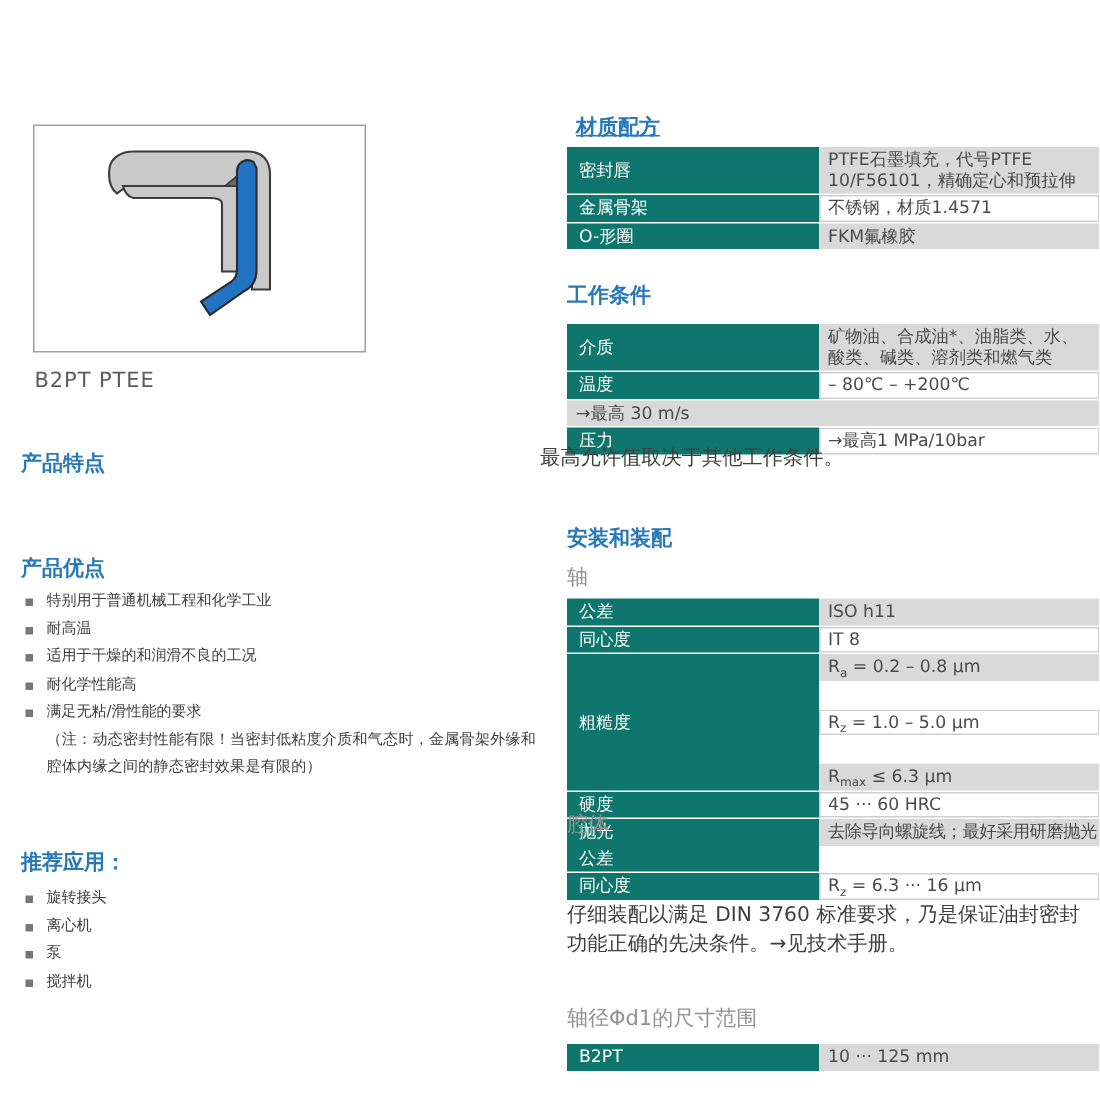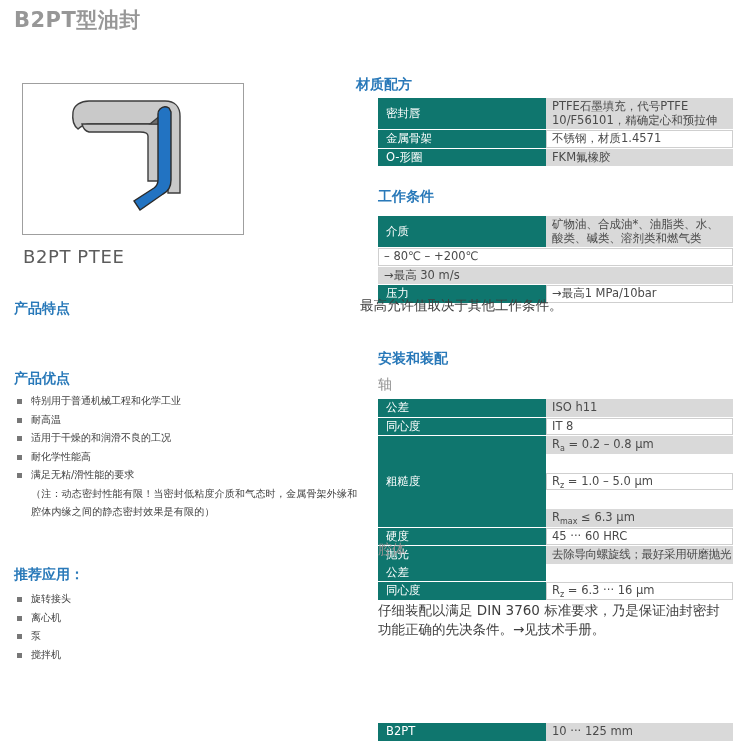--- a/index.html
+++ b/index.html
@@ -6,21 +6,21 @@
   .page{position:relative;width:733px;height:745px;background:#ffffff;overflow:hidden;
         font-family:"DejaVu Sans","Liberation Sans",sans-serif;}
   .abs{position:absolute;}
 
   .page-title{font-size:21px;font-weight:bold;color:#979797;letter-spacing:.5px;}
 
   .blue-h{font-size:14px;font-weight:bold;color:#2979b9;}
   .gray-h{font-size:14px;color:#929292;}
 
   .fig-box{width:222px;height:152px;border:1px solid #9f9f9f;background:#fff;box-sizing:border-box;}
-  .fig-caption{font-size:18px;color:#5c5c5c;letter-spacing:.6px;text-align:right;}
+  .fig-caption{font-size:14px;color:#5c5c5c;letter-spacing:.6px;text-align:right;}
 
   .body-text{font-size:13.5px;color:#3e3e3e;line-height:19px;}
 
   ul.bullets{list-style:none;margin:0;padding:0;font-size:10px;color:#3e3e3e;line-height:18.5px;}
   ul.bullets li{position:relative;padding-left:17px;}
   ul.bullets li::before{content:"";position:absolute;left:3px;top:7px;width:5px;height:5px;background:#777;}
   .bullet-note{letter-spacing:.2px;}
 
   .spec-table{width:355px;}
   .spec-row{display:flex;margin-bottom:1px;}
@@ -34,21 +34,20 @@
   .value.nowrap{white-space:nowrap;letter-spacing:-.3px;}
   .subcol{flex:1;display:flex;flex-direction:column;gap:19px;}
   .subcol .cell.value{flex:none;}
   sub{font-size:8px;line-height:0;}
 </style>
 </head>
 <body>
 
 <div class="page">
 
-  <div class="abs page-title" style="left:14px;top:6px;">B2PT型油封</div>
 
   <div class="abs fig-box" style="left:22px;top:83px;">
     <svg width="220" height="150" viewBox="0 0 220 150">
 
       <path d="M66,17 L142,17 C152,17 157,23 157,32 L157,109 L145,109 L145,40
                L68,40 C62,40 58,42 55,45 C51,42 49,36 50,28 C51,21 58,17 66,17 Z" fill="#c9c9c9" stroke="#3c3c3c" stroke-width="1.4"></path>
 
       <path d="M59,40 L137,40 L137,97 L125,97 L125,52 C125,49 121,48 117,48
                L66,48 C62,47 60,44 59,40 Z" fill="#c9c9c9" stroke="#3c3c3c" stroke-width="1.4"></path>
 
@@ -77,21 +76,21 @@
 
   <div class="abs blue-h" style="left:14px;top:566px;">推荐应用：</div>
 
   <ul class="abs bullets" style="left:14px;top:590px;width:200px;">
     <li><span>旋转接头</span></li>
     <li><span>离心机</span></li>
     <li><span>泵</span></li>
     <li><span>搅拌机</span></li>
   </ul>
 
-  <div class="abs blue-h" style="left:356px;top:76px;">材质配方</div>
+  <div class="abs blue-h" style="left:384px;top:76px;text-decoration:underline;">材质配方</div>
 
   <div class="abs spec-table" style="left:378px;top:98px;">
     <div class="spec-row">
       <div class="cell label">密封唇</div>
       <div class="cell value gray">PTFE石墨填充，代号PTFE 10/F56101，精确定心和预拉伸</div>
     </div>
     <div class="spec-row">
       <div class="cell label">金属骨架</div>
       <div class="cell value white">不锈钢，材质1.4571</div>
     </div>
@@ -102,20 +101,21 @@
   </div>
 
   <div class="abs blue-h" style="left:378px;top:188px;">工作条件</div>
 
   <div class="abs spec-table" style="left:378px;top:216px;">
     <div class="spec-row">
       <div class="cell label">介质</div>
       <div class="cell value gray">矿物油、合成油*、油脂类、水、酸类、碱类、溶剂类和燃气类</div>
     </div>
     <div class="spec-row">
+      <div class="cell label">温度</div>
       <div class="cell value white">– 80℃ – +200℃</div>
     </div>
     <div class="spec-row">
       <div class="cell value gray">→最高 30 m/s</div>
     </div>
     <div class="spec-row">
       <div class="cell label">压力</div>
       <div class="cell value white">→最高1 MPa/10bar</div>
     </div>
   </div>
@@ -168,21 +168,22 @@
     <div class="spec-row">
       <div class="cell label">同心度</div>
       <div class="cell value white">
         <span><span>R</span><sub>z</sub><span> = 6.3 ··· 16 μm</span></span>
       </div>
     </div>
   </div>
 
   <div class="abs body-text" style="left:378px;top:601px;width:355px;">仔细装配以满足 DIN 3760 标准要求，乃是保证油封密封功能正确的先决条件。→见技术手册。</div>
 
+  <div class="abs gray-h" style="left:378px;top:670px;">轴径Φd1的尺寸范围</div>
 
-  <div class="abs spec-table" style="left:378px;top:696px;margin-top:27px;">
+  <div class="abs spec-table" style="left:378px;top:696px;">
     <div class="spec-row">
       <div class="cell label">B2PT</div>
       <div class="cell value gray">10 ··· 125 mm</div>
     </div>
   </div>
 
 </div>
 
 </body></html>

